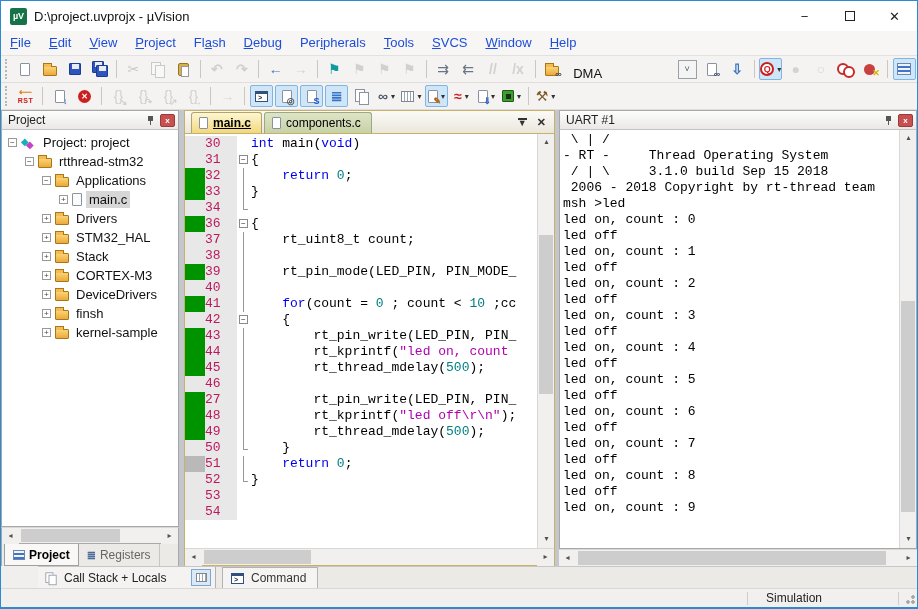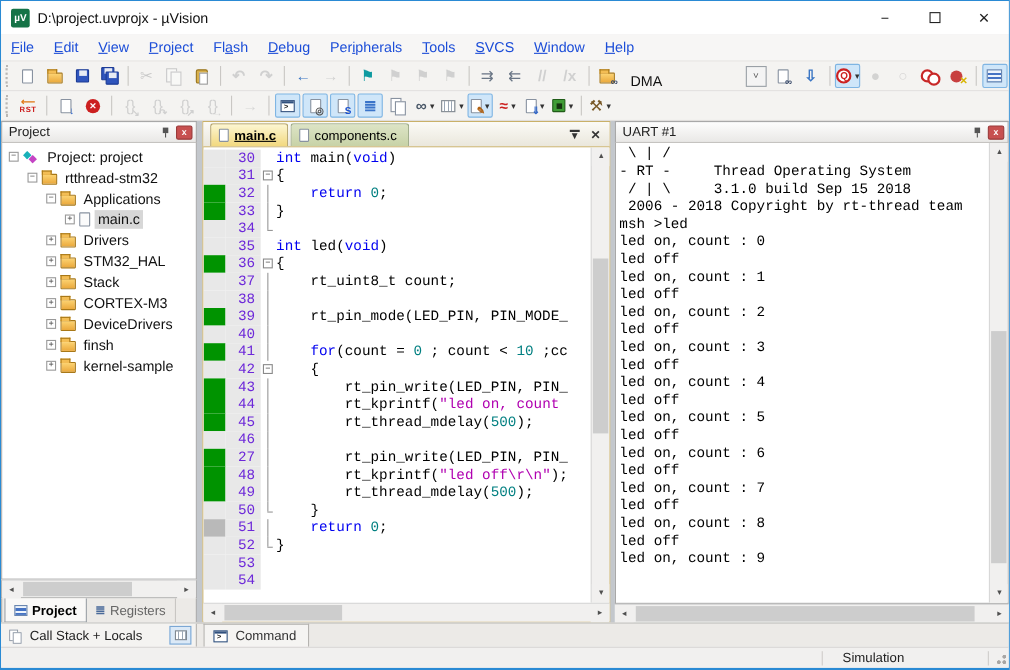--- a/index.html
+++ b/index.html
@@ -107,36 +107,36 @@
   .etab.active .elabel { text-decoration:underline; }
   .etab.inactive { background:linear-gradient(#dde4c6,#c7d2a6); border-color:#9aa884; }
   .etabbtns { margin-left:auto; display:flex; align-items:center; gap:10px; padding:0 8px 4px 0; color:#333; }
   .wlist { font-size:9px; border-top:2px solid #333; line-height:7px; }
   .xmini { font-size:11px; font-weight:bold; }
   .editor-body { flex:1; display:flex; overflow:hidden; }
   .code { flex:1; overflow:hidden; background:#fff; font:13px/16px "Liberation Mono",monospace; padding-top:2px; }
   .cline { height:16px; display:flex; white-space:pre; }
   .cov { width:20px; flex:none; background:#e8e8e8; }
   .cov.g { background:#009300; } .cov.y { background:#b9b9b9; }
-  .lnum { width:32px; flex:none; background:#e8e8e8; color:#6d28d9; text-align:right; padding-right:5px; }
+  .lnum { width:32px; flex:none; background:#e8e8e8; color:#be185d; text-align:left; padding-right:5px; }
   .foldc { width:14px; flex:none; position:relative; }
   .fbox { position:absolute; left:2px; top:3px; width:9px; height:9px; border:1px solid #8a8a8a; background:#fff; font:8px/8px "Liberation Mono",monospace; text-align:center; color:#333; }
   .fv { position:absolute; left:6px; top:0; bottom:0; width:1px; background:#979797; }
   .fe { position:absolute; left:6px; top:0; height:9px; width:1px; background:#979797; }
   .fe::after { content:""; position:absolute; left:0; top:9px; width:5px; height:1px; background:#979797; }
   .ctext { flex:1; overflow:hidden; color:#000; }
   .k { color:#0000f0; } .u { color:#007f80; } .st { color:#b000b0; }
 
   
   .uartcol { flex:1; display:flex; flex-direction:column; }
   .uart-body { flex:1; display:flex; border:1px solid #a8a8a8; border-top:none; background:#fff; overflow:hidden; }
   .uart-text { flex:1; overflow:hidden; font:13px/16px "Liberation Mono",monospace; color:#000; padding:2px 0 0 3px; white-space:pre; }
 
   
-  .dockstrip { height:22px; background:#eceae7; display:flex; align-items:stretch; border-top:1px solid #c8c6c3; flex:none; font-size:12px; }
+  .dockstrip { height:22px; background:#eceae7; display:flex; align-items:stretch; border-top:1px solid #c8c6c3; flex:none; font-size:12px;margin-left:37px; }
   .cstab { width:178px; flex:none; display:flex; align-items:center; gap:6px; padding:0 4px 0 6px; background:#f4f3f1; border-right:1px solid #b5b3b0; color:#222; }
   .gridbtn { margin-left:auto; width:20px; height:17px; border:1px solid #7ba7d4; background:#dbe9f7; display:flex; align-items:center; justify-content:center; }
   .cmdtab { margin-left:6px; width:96px; display:flex; align-items:center; gap:7px; padding:0 8px; background:#f5f4f2; border:1px solid #b5b3b0; border-bottom:none; color:#333; }
 
   
   .statusbar { height:19px; background:#f1f0ef; border-top:1px solid #dad8d6; display:flex; align-items:center; flex:none; font-size:12px; color:#222; }
   .ssep { width:1px; height:13px; background:#cfcdca; }
   .sim { width:150px; padding-left:18px; }
   .gripdots { width:16px; height:16px; margin-left:2px; background:
       radial-gradient(circle at 12px 12px,#a8a6a4 1.5px,transparent 2px),
@@ -496,21 +496,20 @@
             <span class="xmini">✕</span>
           </div>
         </div>
       <div class="editor-body">
         <div class="code" id="code">
             <div class="cline"><span class="cov"></span><span class="lnum">30</span><span class="foldc"></span><span class="ctext"><span class="k">int</span> main(<span class="k">void</span>)</span></div>
             <div class="cline"><span class="cov"></span><span class="lnum">31</span><span class="foldc"><i class="fbox">−</i></span><span class="ctext">{</span></div>
             <div class="cline"><span class="cov g"></span><span class="lnum">32</span><span class="foldc"><i class="fv"></i></span><span class="ctext">    <span class="k">return</span> <span class="u">0</span>;</span></div>
             <div class="cline"><span class="cov g"></span><span class="lnum">33</span><span class="foldc"><i class="fv"></i></span><span class="ctext">}</span></div>
             <div class="cline"><span class="cov"></span><span class="lnum">34</span><span class="foldc"><i class="fe"></i></span><span class="ctext"></span></div>
-            <div class="cline"><span class="cov"></span><span class="lnum">35</span><span class="foldc"></span><span class="ctext"><span class="k">int</span> led(<span class="k">void</span>)</span></div>
             <div class="cline"><span class="cov g"></span><span class="lnum">36</span><span class="foldc"><i class="fbox">−</i></span><span class="ctext">{</span></div>
             <div class="cline"><span class="cov"></span><span class="lnum">37</span><span class="foldc"><i class="fv"></i></span><span class="ctext">    rt_uint8_t count;</span></div>
             <div class="cline"><span class="cov"></span><span class="lnum">38</span><span class="foldc"><i class="fv"></i></span><span class="ctext"></span></div>
             <div class="cline"><span class="cov g"></span><span class="lnum">39</span><span class="foldc"><i class="fv"></i></span><span class="ctext">    rt_pin_mode(LED_PIN, PIN_MODE_</span></div>
             <div class="cline"><span class="cov"></span><span class="lnum">40</span><span class="foldc"><i class="fv"></i></span><span class="ctext"></span></div>
             <div class="cline"><span class="cov g"></span><span class="lnum">41</span><span class="foldc"><i class="fv"></i></span><span class="ctext">    <span class="k">for</span>(count = <span class="u">0</span> ; count &lt; <span class="u">10</span> ;cc</span></div>
             <div class="cline"><span class="cov"></span><span class="lnum">42</span><span class="foldc"><i class="fbox">−</i></span><span class="ctext">    {</span></div>
             <div class="cline"><span class="cov g"></span><span class="lnum">43</span><span class="foldc"><i class="fv"></i></span><span class="ctext">        rt_pin_write(LED_PIN, PIN_</span></div>
             <div class="cline"><span class="cov g"></span><span class="lnum">44</span><span class="foldc"><i class="fv"></i></span><span class="ctext">        rt_kprintf(<span class="st">"led on, count</span></span></div>
             <div class="cline"><span class="cov g"></span><span class="lnum">45</span><span class="foldc"><i class="fv"></i></span><span class="ctext">        rt_thread_mdelay(<span class="u">500</span>);</span></div>

